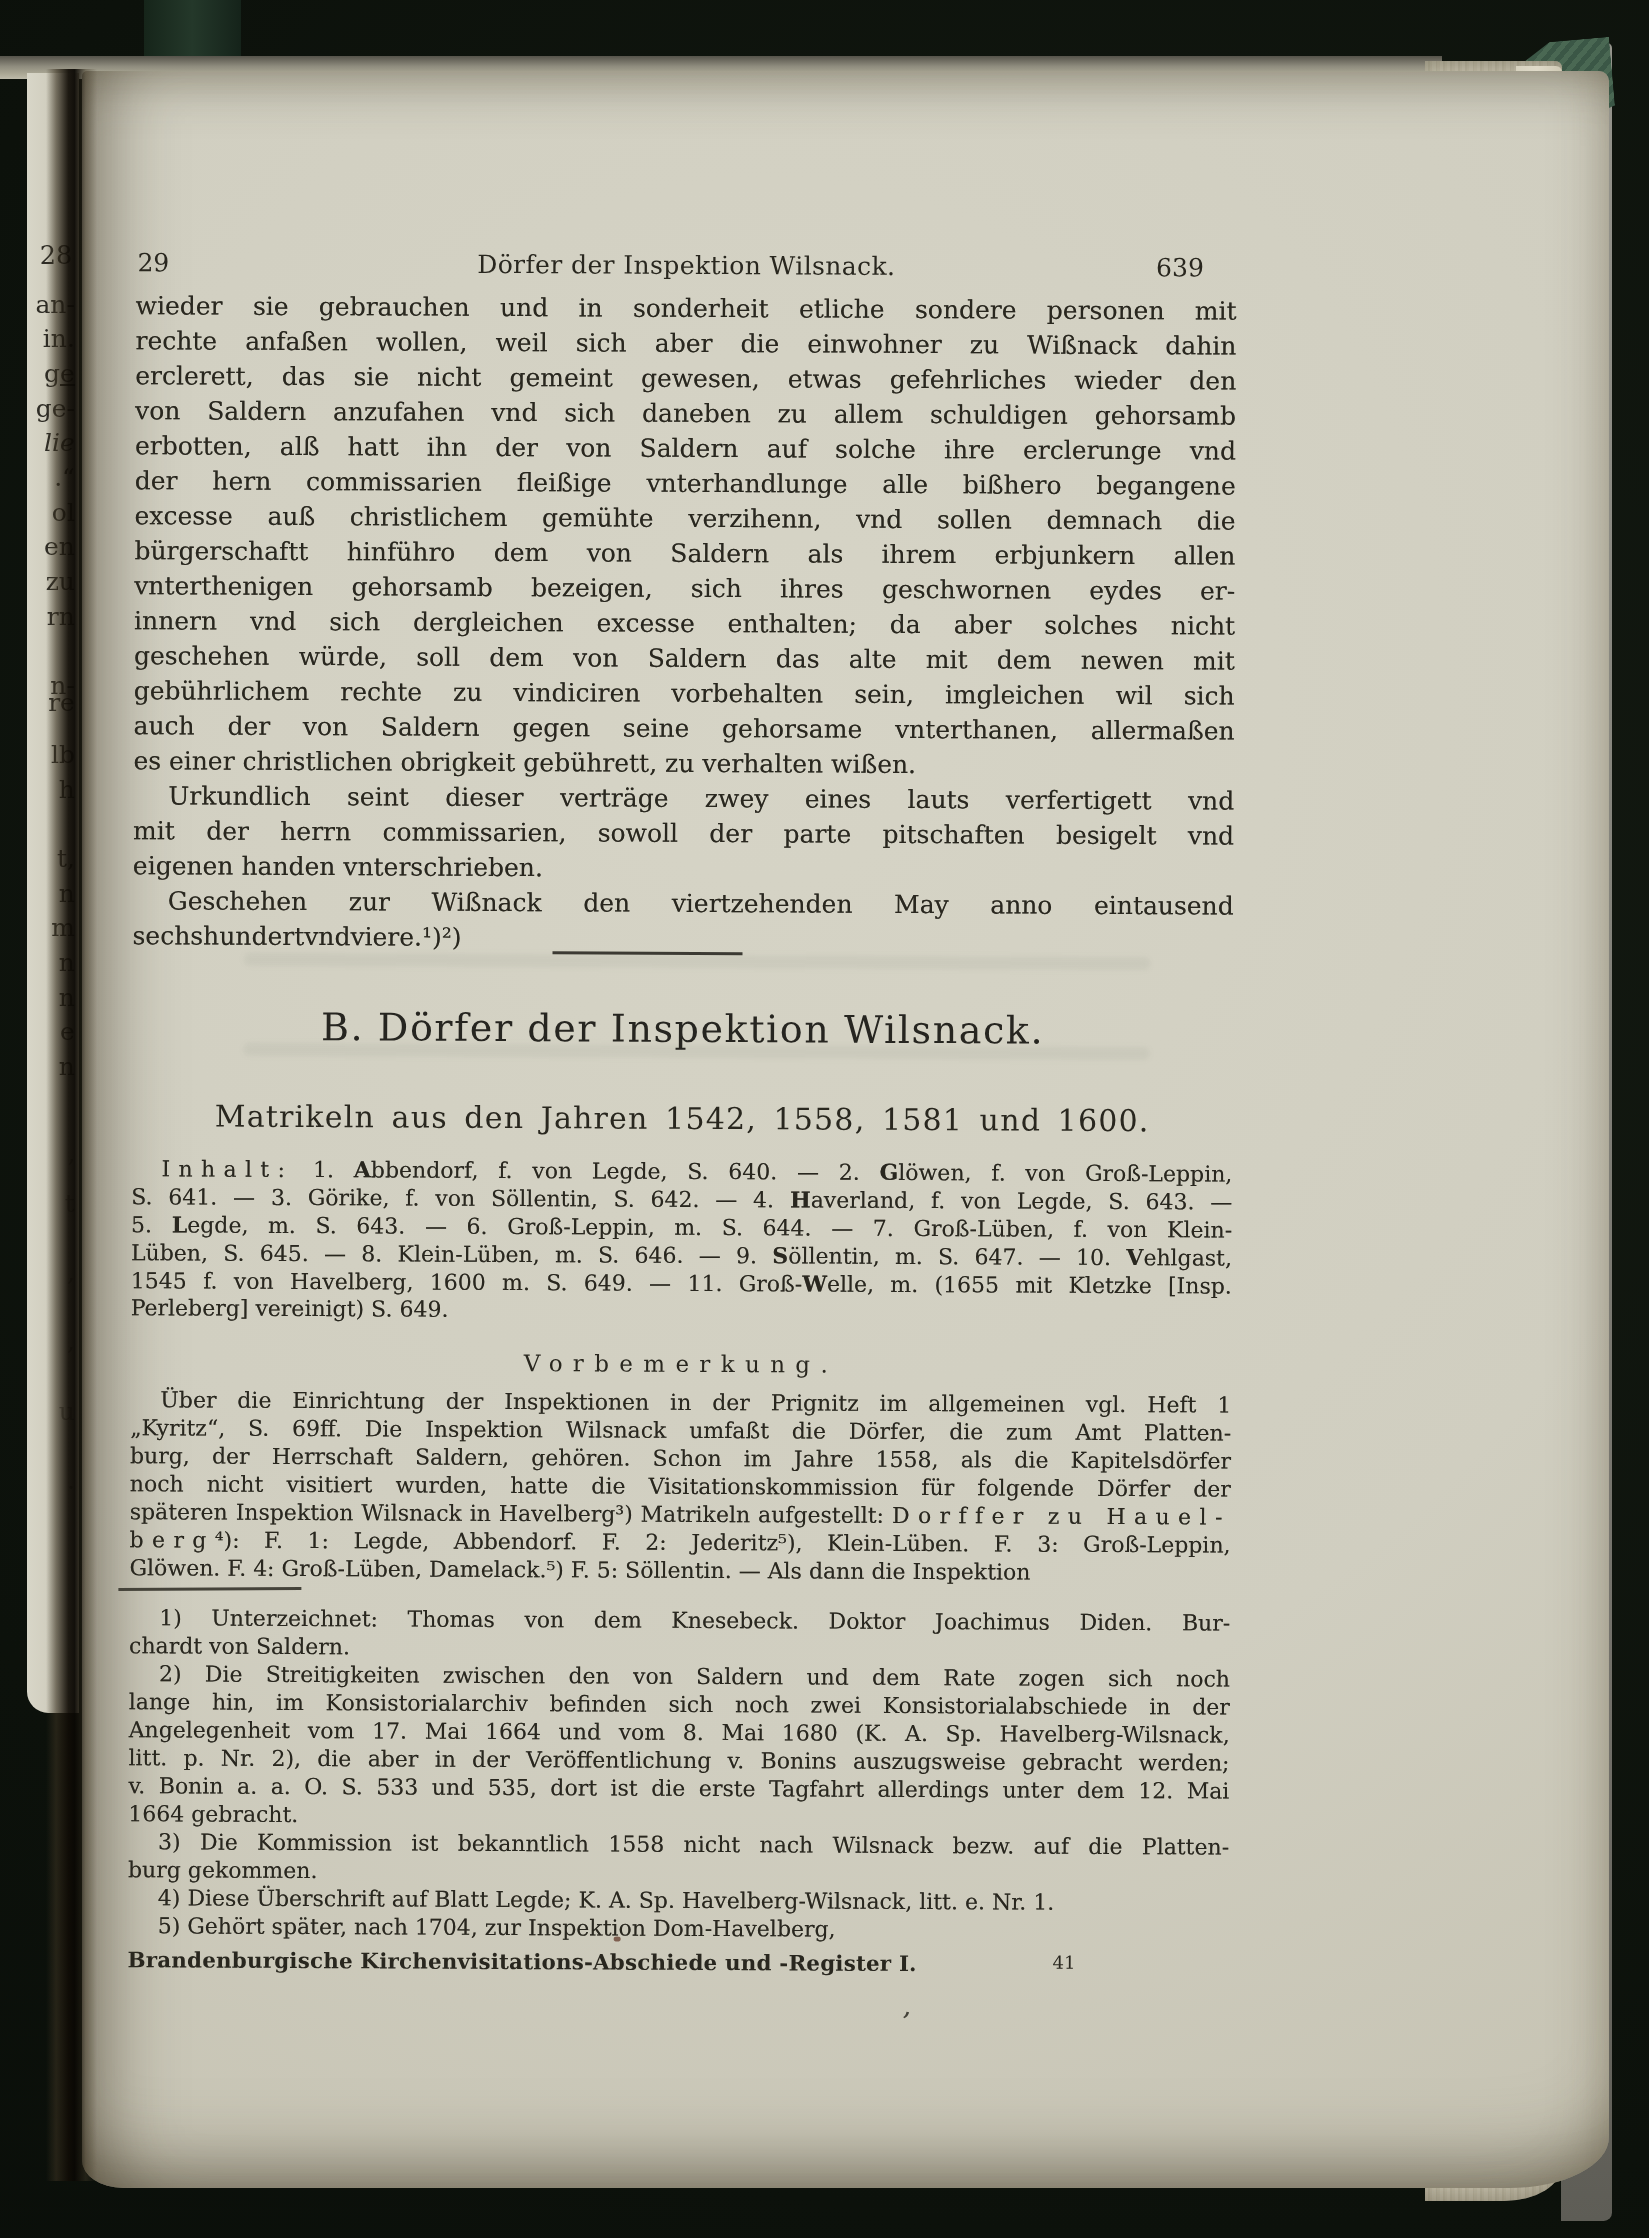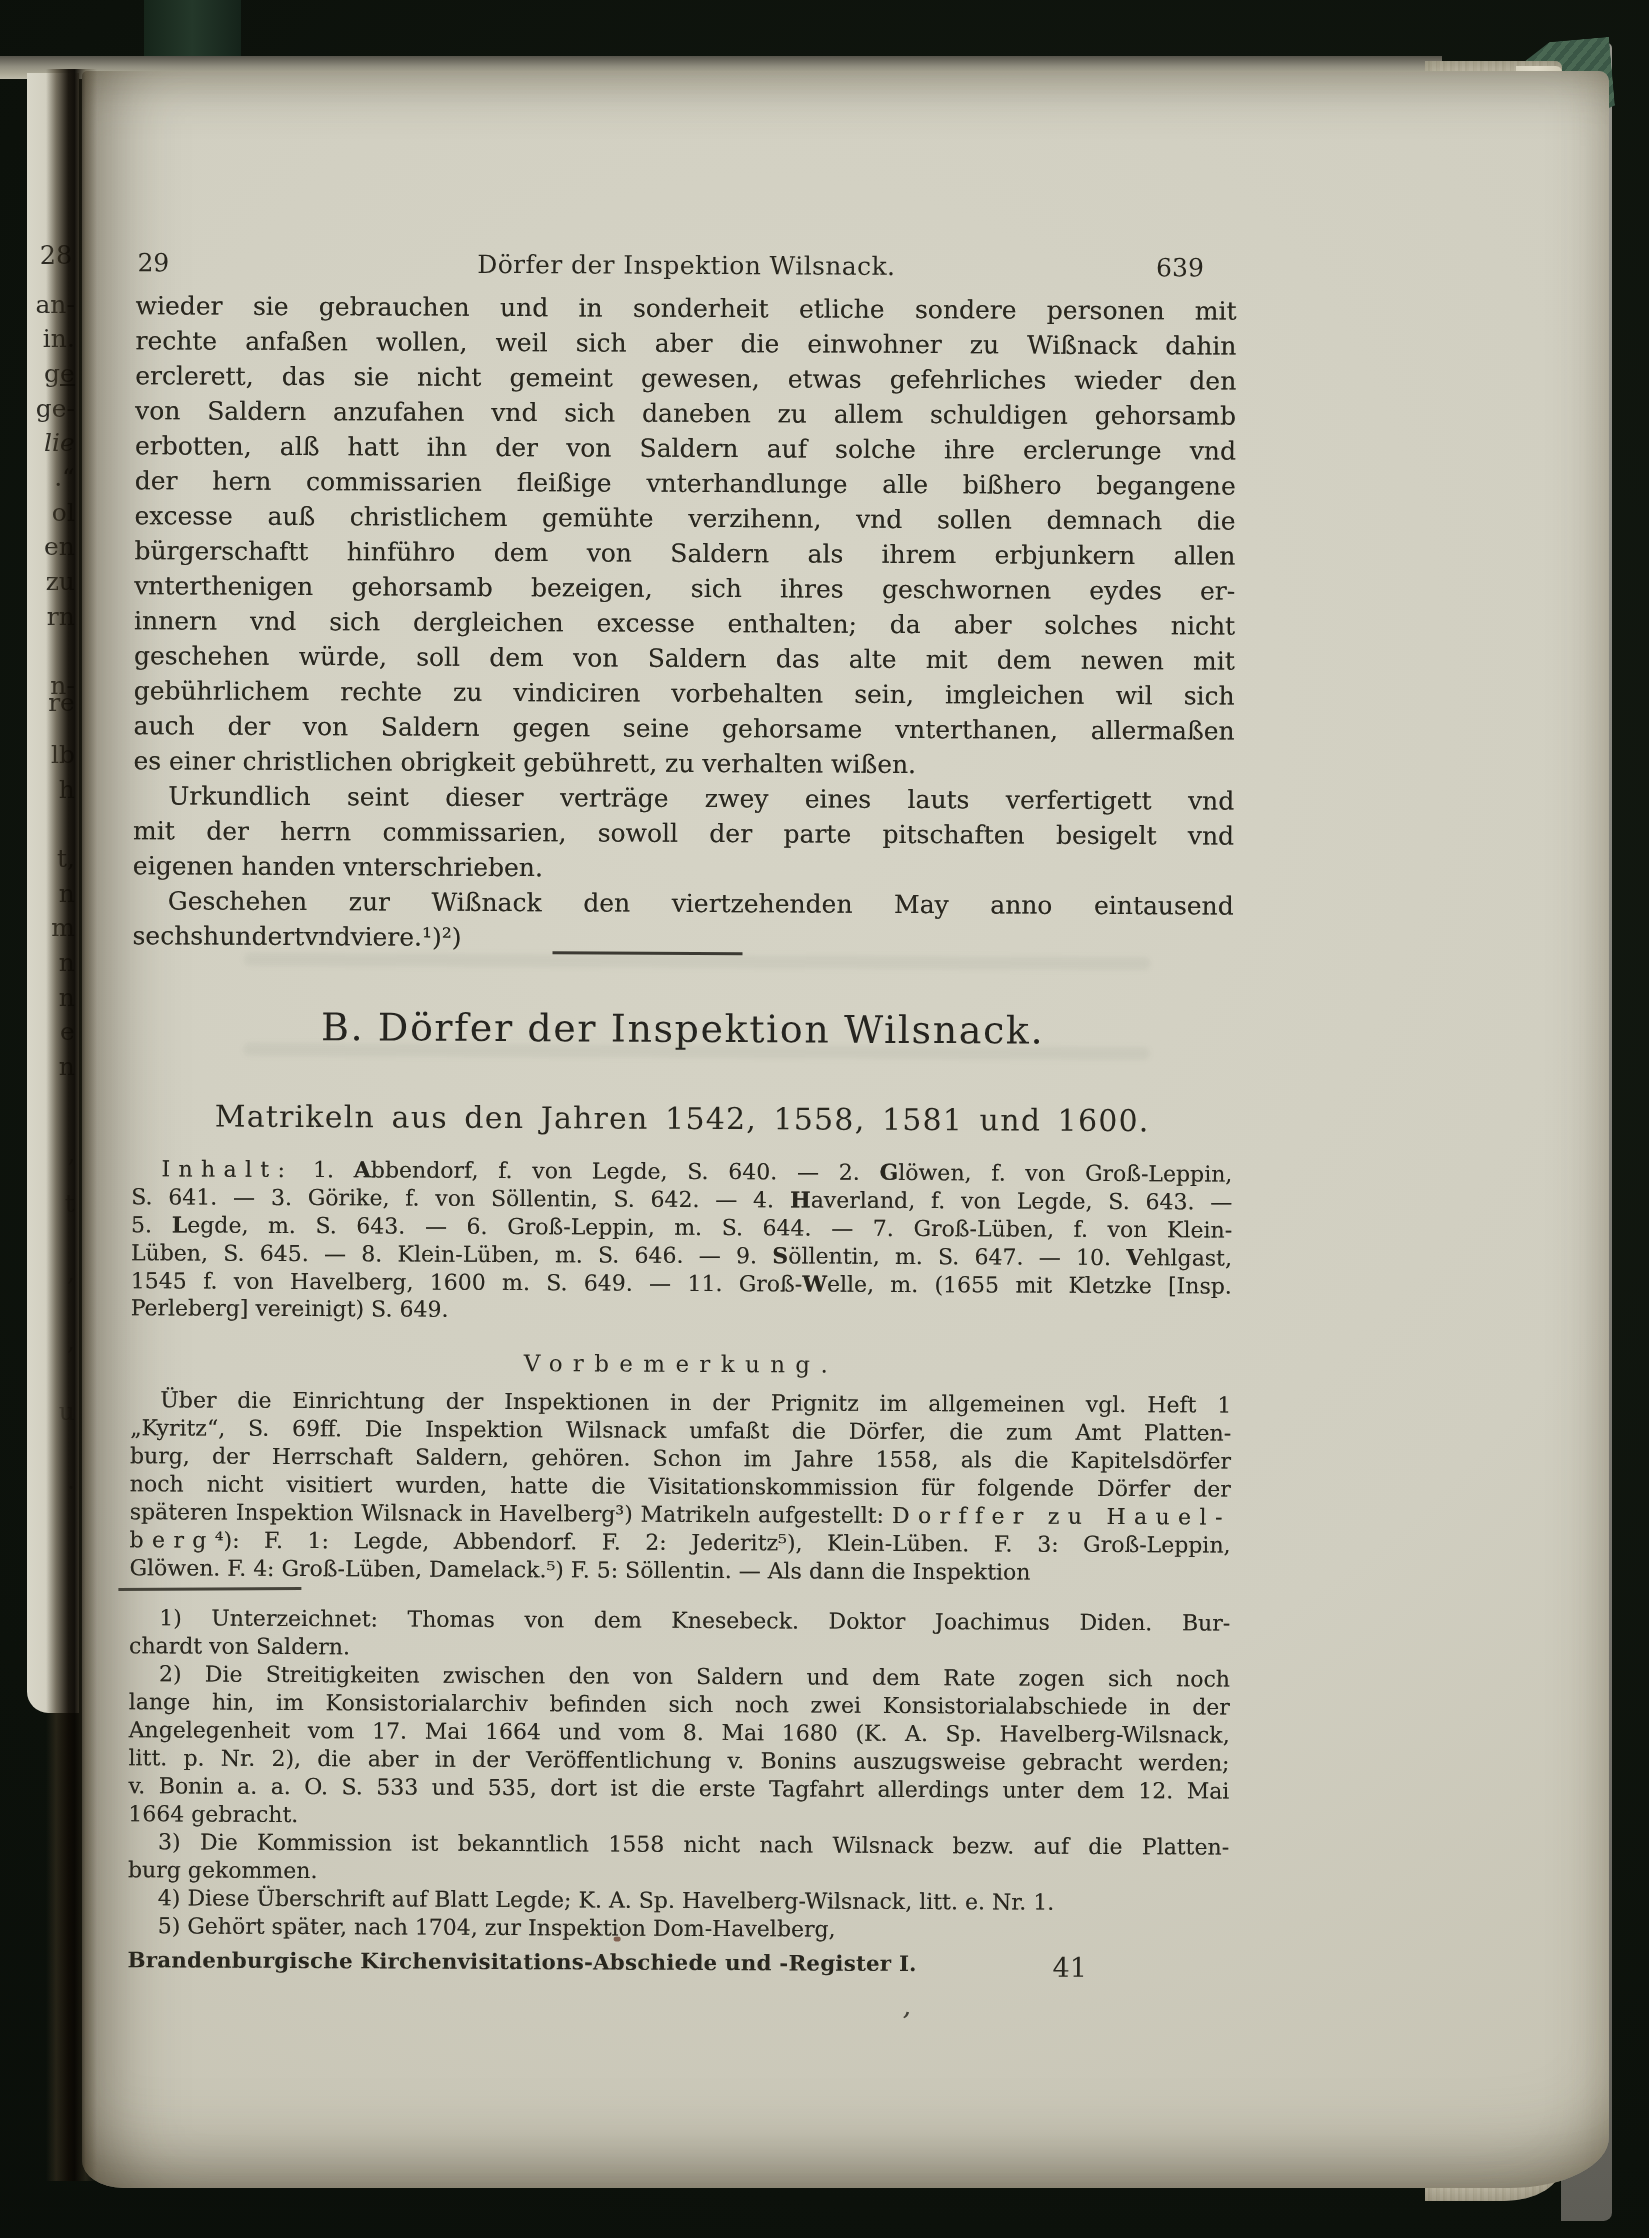--- a/index.html
+++ b/index.html
@@ -66,21 +66,21 @@
   .sline.ind{padding-left:30px;}
   .sline.end{text-align-last:left;}
   .inhalt{top:1089px;}
   .vorhead{top:1283px;text-align:center;font-size:23px;letter-spacing:.45em;}
   .vorpara{top:1321px;}
   .fnrule{position:absolute;left:43px;top:1522px;width:183px;height:2.5px;background:#45433a;transform:rotate(-.6deg);}
   .footnotes{top:1539px;}
 
   .footer{top:1882px;height:28px;font-size:21.4px;}
   .footer .t{font-weight:bold;letter-spacing:0.2px;}
-  .footer .sig{position:absolute;left:925px;top:0;font-size:27px;}
+  .footer .sig{position:absolute;left:925px;top:0;font-size:18px;}
 
   .sp{letter-spacing:.38em;}
   b{font-weight:bold;}
 
   .stray{position:absolute;left:827px;top:1937px;font-size:28px;color:#45433a;transform:rotate(12deg);}
   .speck{position:absolute;left:540px;top:1869px;width:7.4px;height:5px;background:#6b4434;border-radius:50%;opacity:.8;}
   .ghost{position:absolute;left:165px;width:907px;height:13px;background:rgba(90,95,80,.07);filter:blur(2.5px);border-radius:6.6px;}
 </style>
 </head>
 <body>

